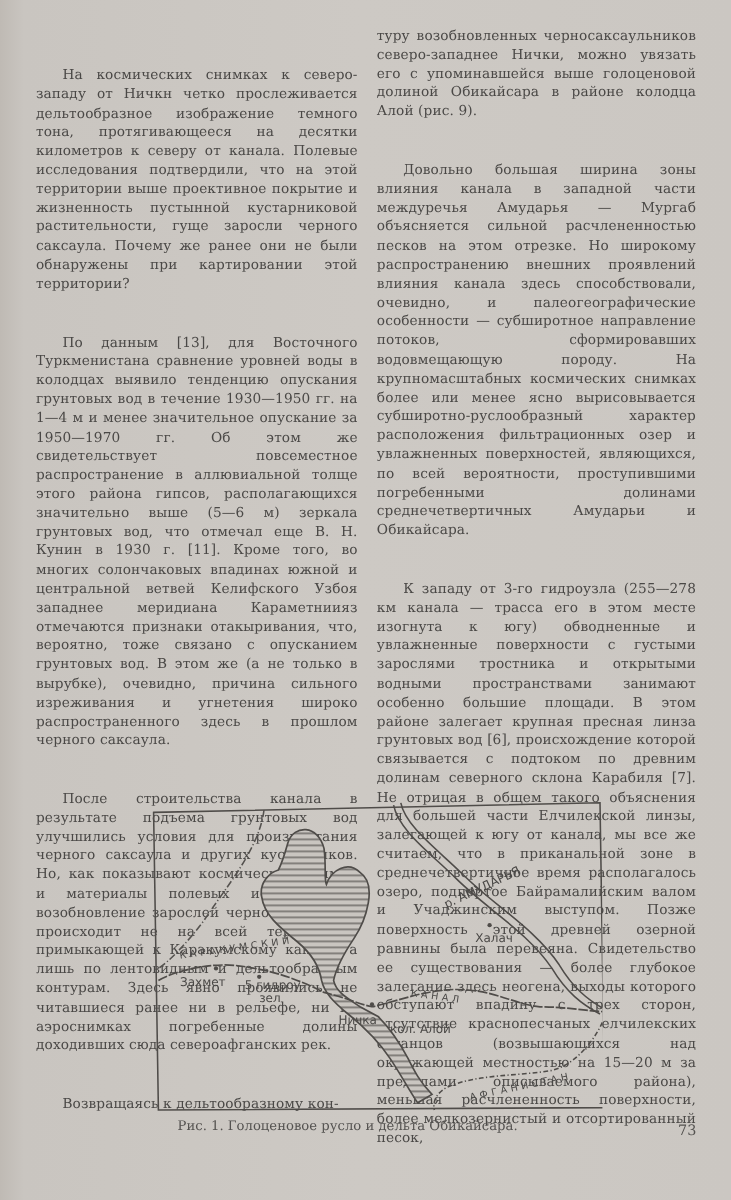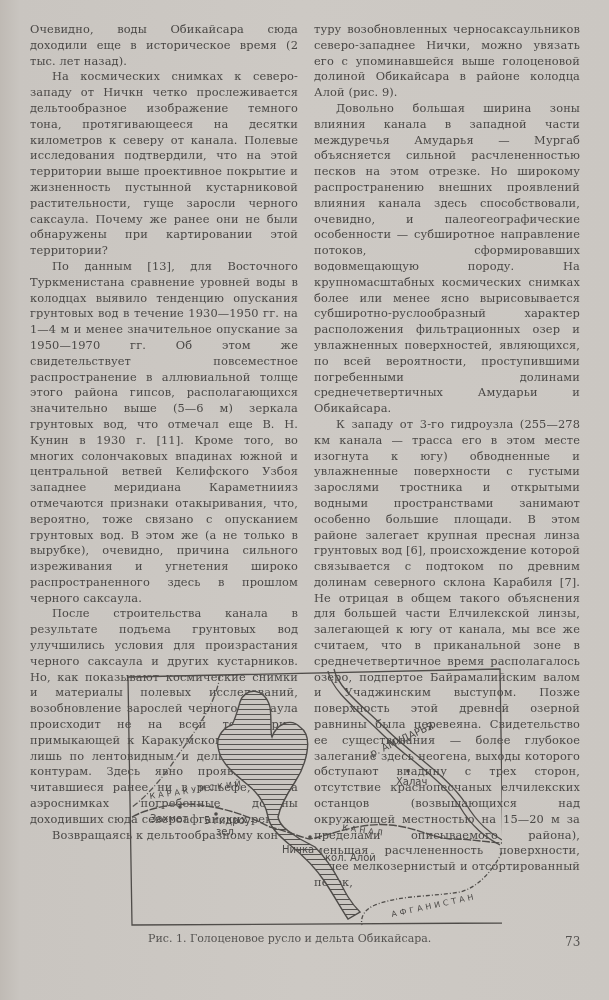--- a/index.html
+++ b/index.html
@@ -16,42 +16,41 @@
   }
   .col {
     position: absolute; top: 22px;
     font-size: 11.4px; line-height: 15.8px;
     text-align: justify;
     letter-spacing: 0.1px;
   }
   .col.left { left: 30px; width: 268px; }
   .col.right { left: 314px; width: 266px; top: 22px; }
   .col p { margin: 0; text-indent: 0; }
-  .col p.ind { text-indent: 22px; }
+  .col p.ind { text-indent: 22px; margin-top: 33px; }
   .figure {
     position: absolute; left: 120px; top: 667px; width: 382px; height: 260px;
   }
   .figure svg { width: 100%; height: 100%; display: block; }
   .caption {
     position: absolute; left: 148px; top: 932px;
     font-size: 11px; color: #545250;
   }
   .pagenum {
     position: absolute; left: 565px; top: 935px;
     font-size: 12px; color: #545250;
   }
   .maplabel { font-family: "DejaVu Sans", "Liberation Sans", sans-serif; fill: #4a4846; }
 </style>
 </head>
 <body>
 
 <div class="page">
 
   <div class="col left">
-    <p>Очевидно, воды Обикайсара сюда доходили еще в историческое время (2 тыс. лет назад).</p>
     <p class="ind">На космических снимках к северо-западу от Ничкн четко прослеживается дельтообразное изображение темного тона, протягивающееся на десятки километров к северу от канала. Полевые исследования подтвердили, что на этой территории выше проективное покрытие и жизненность пустынной кустарниковой растительности, гуще заросли черного саксаула. Почему же ранее они не были обнаружены при картировании этой территории?</p>
     <p class="ind">По данным [13], для Восточного Туркменистана сравнение уровней воды в колодцах выявило тенденцию опускания грунтовых вод в течение 1930—1950 гг. на 1—4 м и менее значительное опускание за 1950—1970 гг. Об этом же свидетельствует повсеместное распространение в аллювиальной толще этого района гипсов, располагающихся значительно выше (5—6 м) зеркала грунтовых вод, что отмечал еще В. Н. Кунин в 1930 г. [11]. Кроме того, во многих солончаковых впадинах южной и центральной ветвей Келифского Узбоя западнее меридиана Караметниияз отмечаются признаки отакыривания, что, вероятно, тоже связано с опусканием грунтовых вод. В этом же (а не только в вырубке), очевидно, причина сильного изреживания и угнетения широко распространенного здесь в прошлом черного саксаула.</p>
     <p class="ind">После строительства канала в результате подъема грунтовых вод улучшились условия для произрастания черного саксаула и других кустарников. Но, как показывают космические снимки и материалы полевых исследований, возобновление зарослей черного саксаула происходит не на всей территории, примыкающей к Каракумскому каналу, а лишь по лентовидным и дельтообразным контурам. Здесь явно проявились не читавшиеся ранее ни в рельефе, ни на аэроснимках погребенные долины доходивших сюда североафганских рек.</p>
     <p class="ind">Возвращаясь к дельтообразному кон-</p>
   </div>
 
   <div class="col right">
     <p>туру возобновленных черносаксаульников северо-западнее Нички, можно увязать его с упоминавшейся выше голоценовой долиной Обикайсара в районе колодца Алой (рис. 9).</p>
     <p class="ind">Довольно большая ширина зоны влияния канала в западной части междуречья Амударья — Мургаб объясняется сильной расчлененностью песков на этом отрезке. Но широкому распространению внешних проявлений влияния канала здесь способствовали, очевидно, и палеогеографические особенности — субширотное направление потоков, сформировавших водовмещающую породу. На крупномасштабных космических снимках более или менее ясно вырисовывается субширотно-руслообразный характер расположения фильтрационных озер и увлажненных поверхностей, являющихся, по всей вероятности, проступившими погребенными долинами среднечетвертичных Амударьи и Обикайсара.</p>
     <p class="ind">К западу от 3-го гидроузла (255—278 км канала — трасса его в этом месте изогнута к югу) обводненные и увлажненные поверхности с густыми зарослями тростника и открытыми водными пространствами занимают особенно большие площади. В этом районе залегает крупная пресная линза грунтовых вод [6], происхождение которой связывается с подтоком по древним долинам северного склона Карабиля [7]. Не отрицая в общем такого объяснения для большей части Елчилекской линзы, залегающей к югу от канала, мы все же считаем, что в приканальной зоне в среднечетвертичное время располагалось озеро, подпертое Байрамалийским валом и Учаджинским выступом. Позже поверхность этой древней озерной равнины была перевеяна. Свидетельство ее существования — более глубокое залегание здесь неогена, выходы которого обступают впадину с трех сторон, отсутствие краснопесчаных елчилекских останцов (возвышающихся над окружающей местностью на 15—20 м за пределами описываемого района), меньшая расчлененность поверхности, более мелкозернистый и отсортированный песок,</p>

